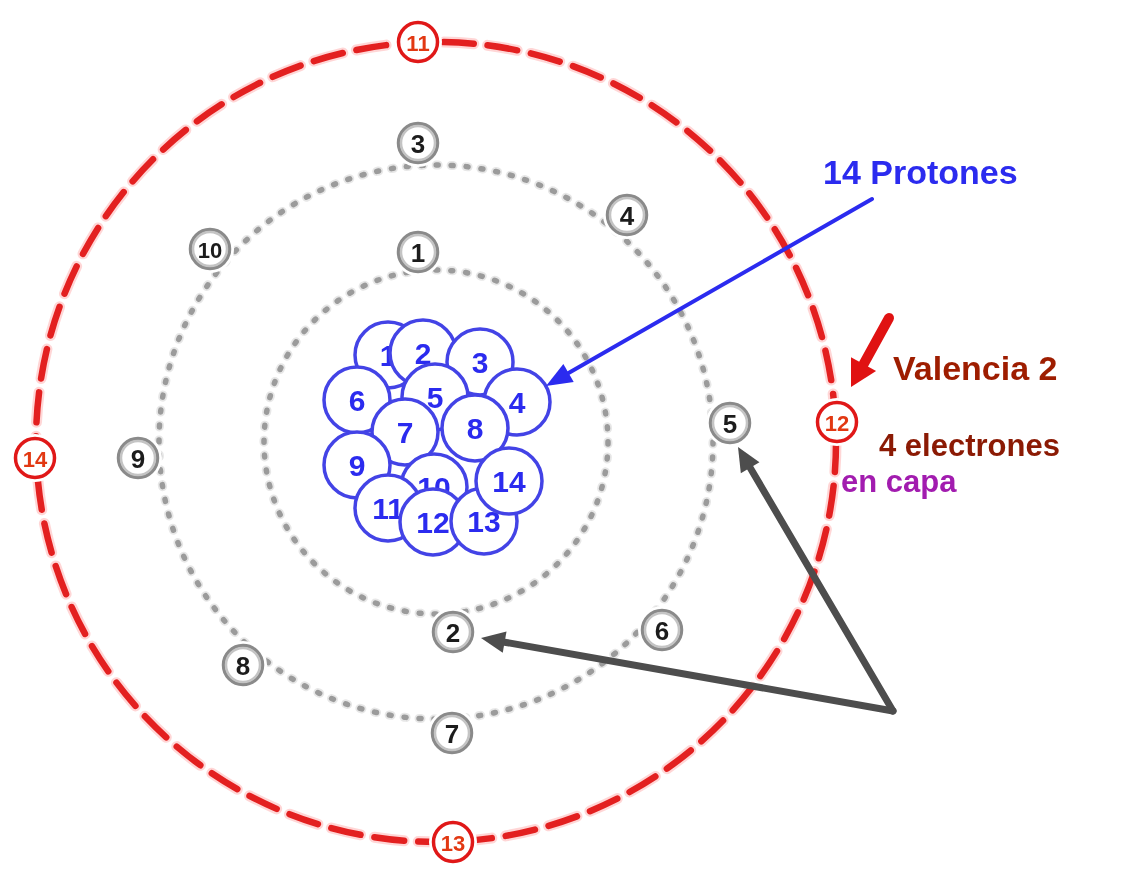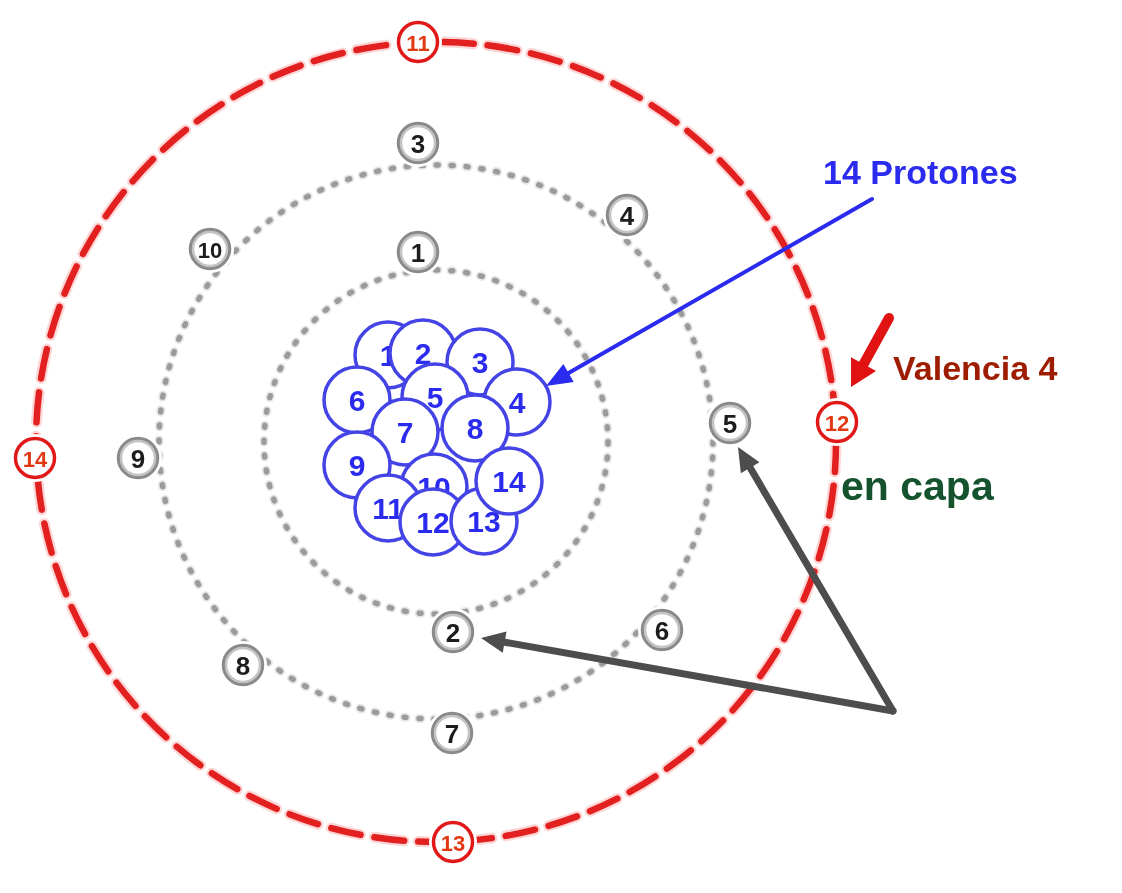--- a/index.html
+++ b/index.html
@@ -15,21 +15,21 @@
     position:absolute;
     font-weight:bold;
     white-space:nowrap;
     line-height:1;
     letter-spacing:0px;
   }
   #lbl-protones  {left:823px;top:155px;font-size:34px;color:#2b2bef;}
   #lbl-electrones{left:809px;top:271px;font-size:34px;color:#8b1a04;}
   #lbl-valencia  {left:893px;top:351px;font-size:34px;color:#9e1d00;}
   #lbl-capa1     {left:879px;top:430px;font-size:31px;color:#8b1a04;}
-  #lbl-capa2     {left:841px;top:466px;font-size:41px;color:#14532d;}
+  #lbl-capa2     {left:841px;top:466px;font-size:31px;color:#a21caf;}
 </style>
 </head>
 <body>
 
 <div id="stage">
   <svg id="diagram-svg" width="1122" height="893" viewBox="0 0 1122 893">
       <g>
         <circle cx="436" cy="442" r="172" fill="none" stroke="#cfcfcf" stroke-width="9" stroke-dasharray="2 13" stroke-linecap="round" opacity="0.5"></circle>
         <circle cx="436" cy="442" r="172" fill="none" stroke="#9b9b9b" stroke-width="5.5" stroke-dasharray="2 13" stroke-linecap="round"></circle>
       </g>
@@ -191,15 +191,16 @@
         <text x="453" y="843" text-anchor="middle" dominant-baseline="central" fill="#e23812" font-size="22" font-weight="bold" font-family="&quot;Liberation Sans&quot;, sans-serif">13</text>
       </g>
       <g>
         <circle cx="35" cy="458" r="24" fill="#ffffff"></circle>
         <circle cx="35" cy="458" r="19.5" fill="#ffffff" stroke="#e01818" stroke-width="3.5"></circle>
         <text x="35" y="459" text-anchor="middle" dominant-baseline="central" fill="#e23812" font-size="22" font-weight="bold" font-family="&quot;Liberation Sans&quot;, sans-serif">14</text>
       </g>
     </svg>
 
   <div class="label" id="lbl-protones">14 Protones</div>
-  <div class="label" id="lbl-valencia">Valencia 4</div>
+  <div class="label" id="lbl-valencia">Valencia 2</div>
+  <div class="label" id="lbl-capa1">4 electrones</div>
   <div class="label" id="lbl-capa2">en capa</div>
 </div>
 
 </body></html>

